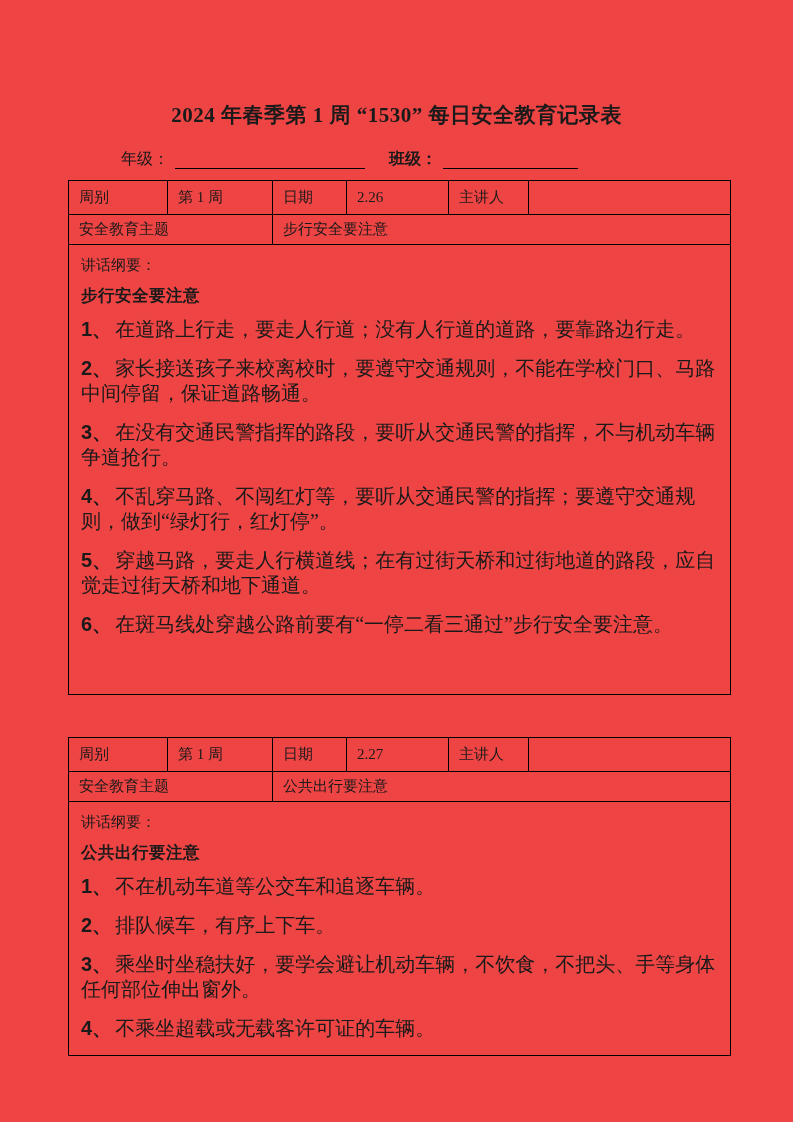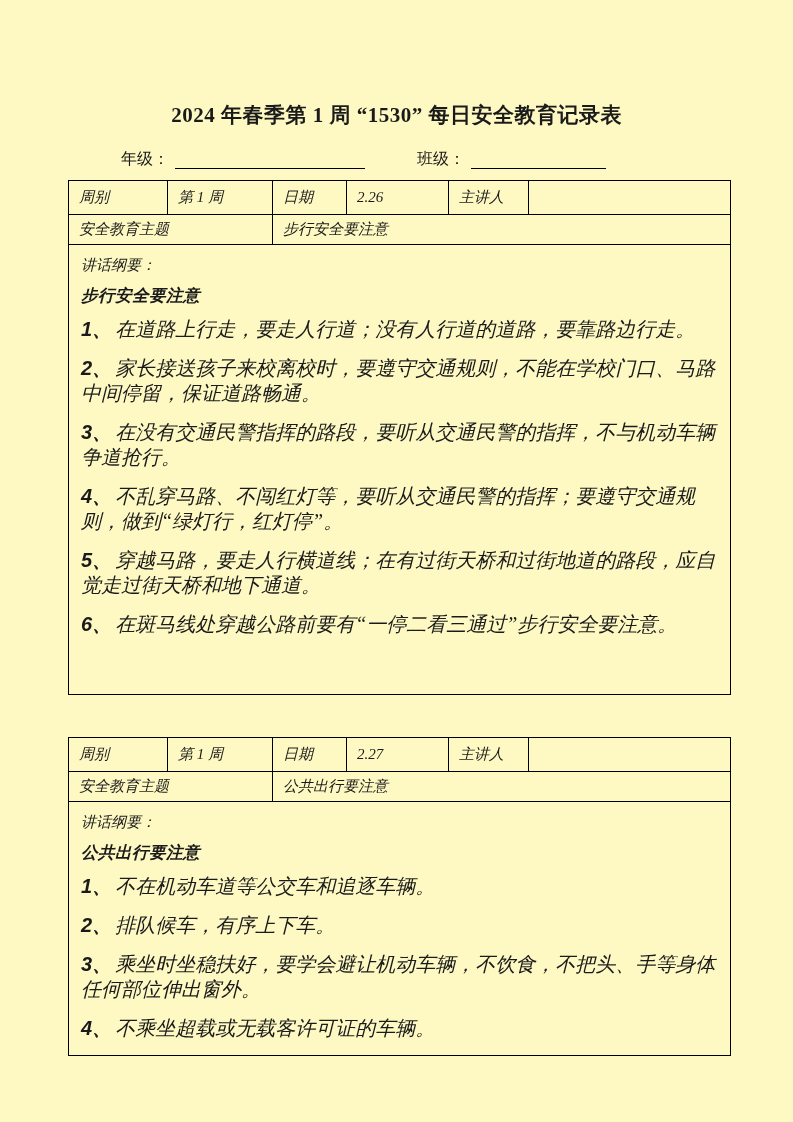--- a/index.html
+++ b/index.html
@@ -1,42 +1,42 @@
 <!DOCTYPE html>
 <html><head>
 <meta charset="utf-8">
 <style>
   * { box-sizing: border-box; }
   html, body { margin: 0; padding: 0; background: #ffffff; }
   .page {
     position: relative;
     width: 793px;
     height: 1122px;
-    background: #fef9c3;
+    background: #ef4444;
     color: #1a1a1a;
     font-family: "Liberation Serif", "DejaVu Serif", serif;
     overflow: hidden;
   }
   .title {
     margin-top: 100px;
     text-align: center;
     font-size: 21px;
     line-height: 30px;
     font-weight: bold;
     letter-spacing: 0.5px;
   }
   .meta-row {
     margin: 16px 0 0 121px;
     height: 26px;
     display: flex;
     align-items: center;
     font-size: 16px;
   }
   .meta-label { line-height: 22px; }
-  .class-label { margin-left: 52px; }
+  .class-label { margin-left: 24px; font-weight: bold; }
   .fill-line {
     display: inline-block;
     height: 20px;
     border-bottom: 1.5px solid #000000;
   }
   .fill-grade { width: 190px; margin-left: 6px; }
   .fill-class { width: 135px; margin-left: 6px; }
 
   .tbl { margin-left: 68px; margin-top: 8px; }
   .tbl-gap { margin-top: 42px; }
@@ -45,21 +45,20 @@
     table-layout: fixed;
     width: 662px;
   }
   td {
     border: 1.5px solid #000000;
     padding: 0 10px;
     font-size: 15px;
     vertical-align: middle;
     overflow: hidden;
     white-space: nowrap;
-    font-style: italic;
   }
   .r1 td { height: 34px; }
   .r2 td { height: 30px; }
   .outline-cell {
     vertical-align: top;
     padding: 8px 12px 0 12px;
     white-space: normal;
   }
   .t1 .outline-cell { height: 450px; }
   .t2 .outline-cell { height: 218px; }

